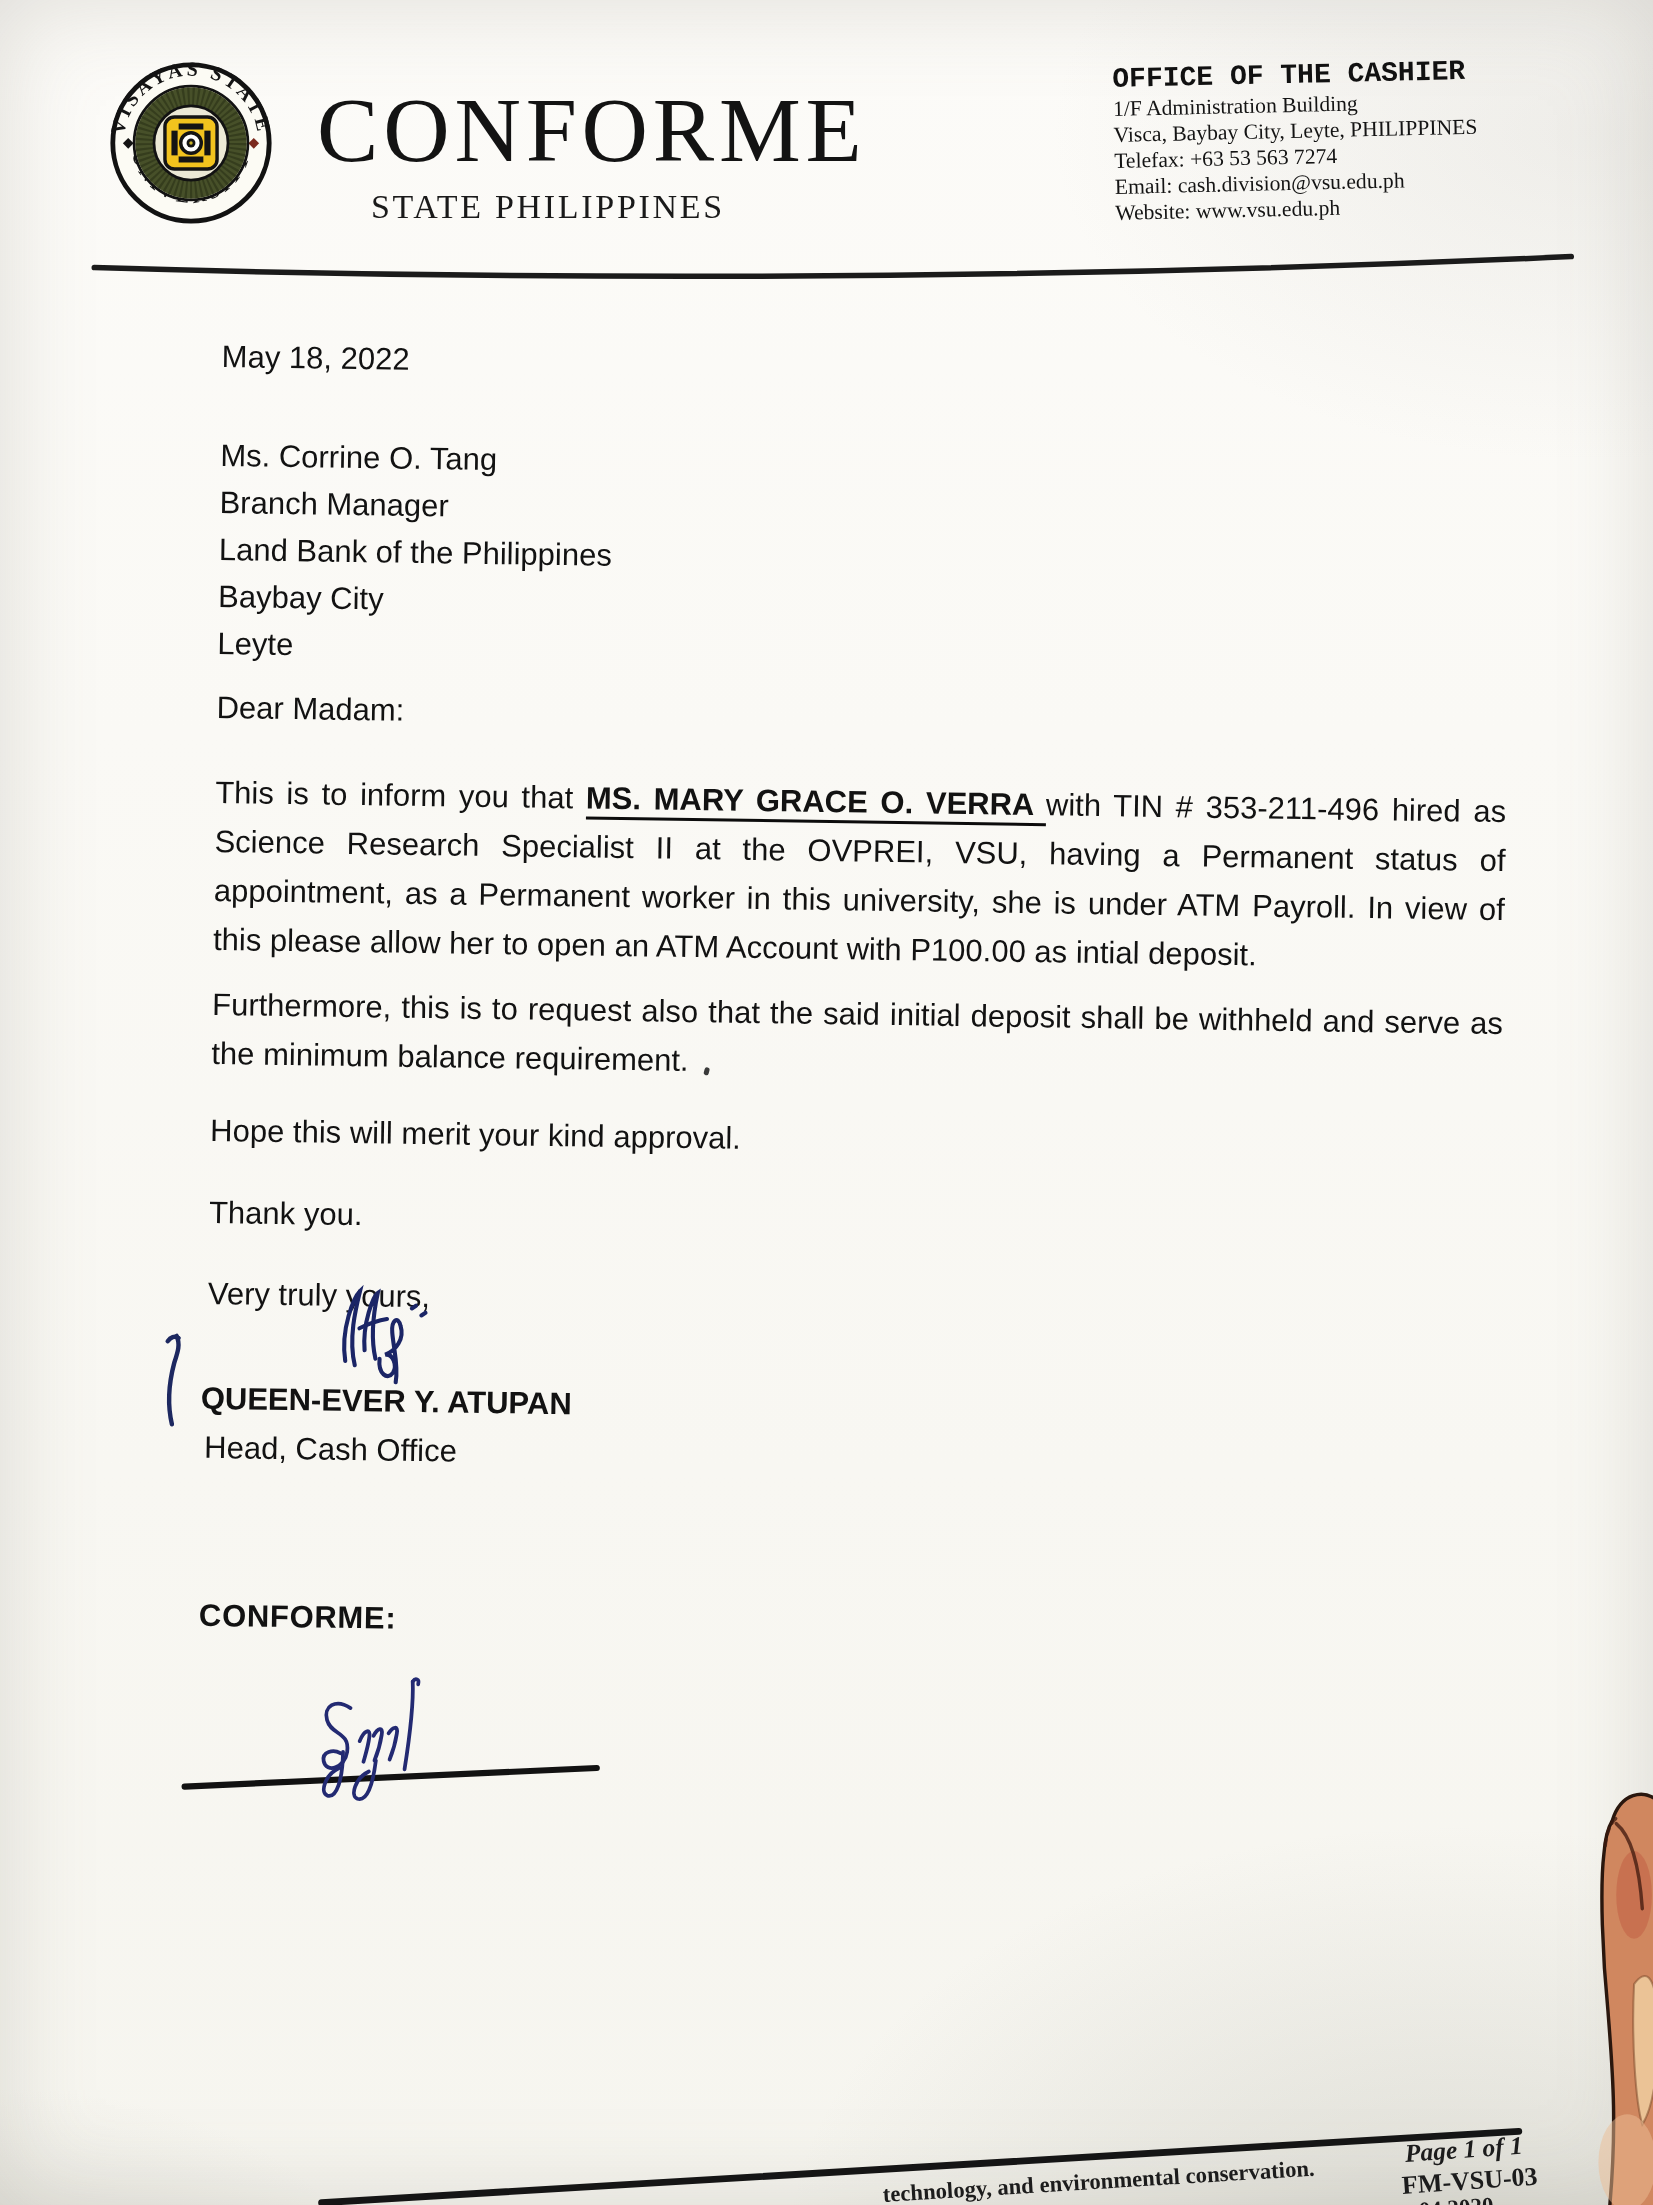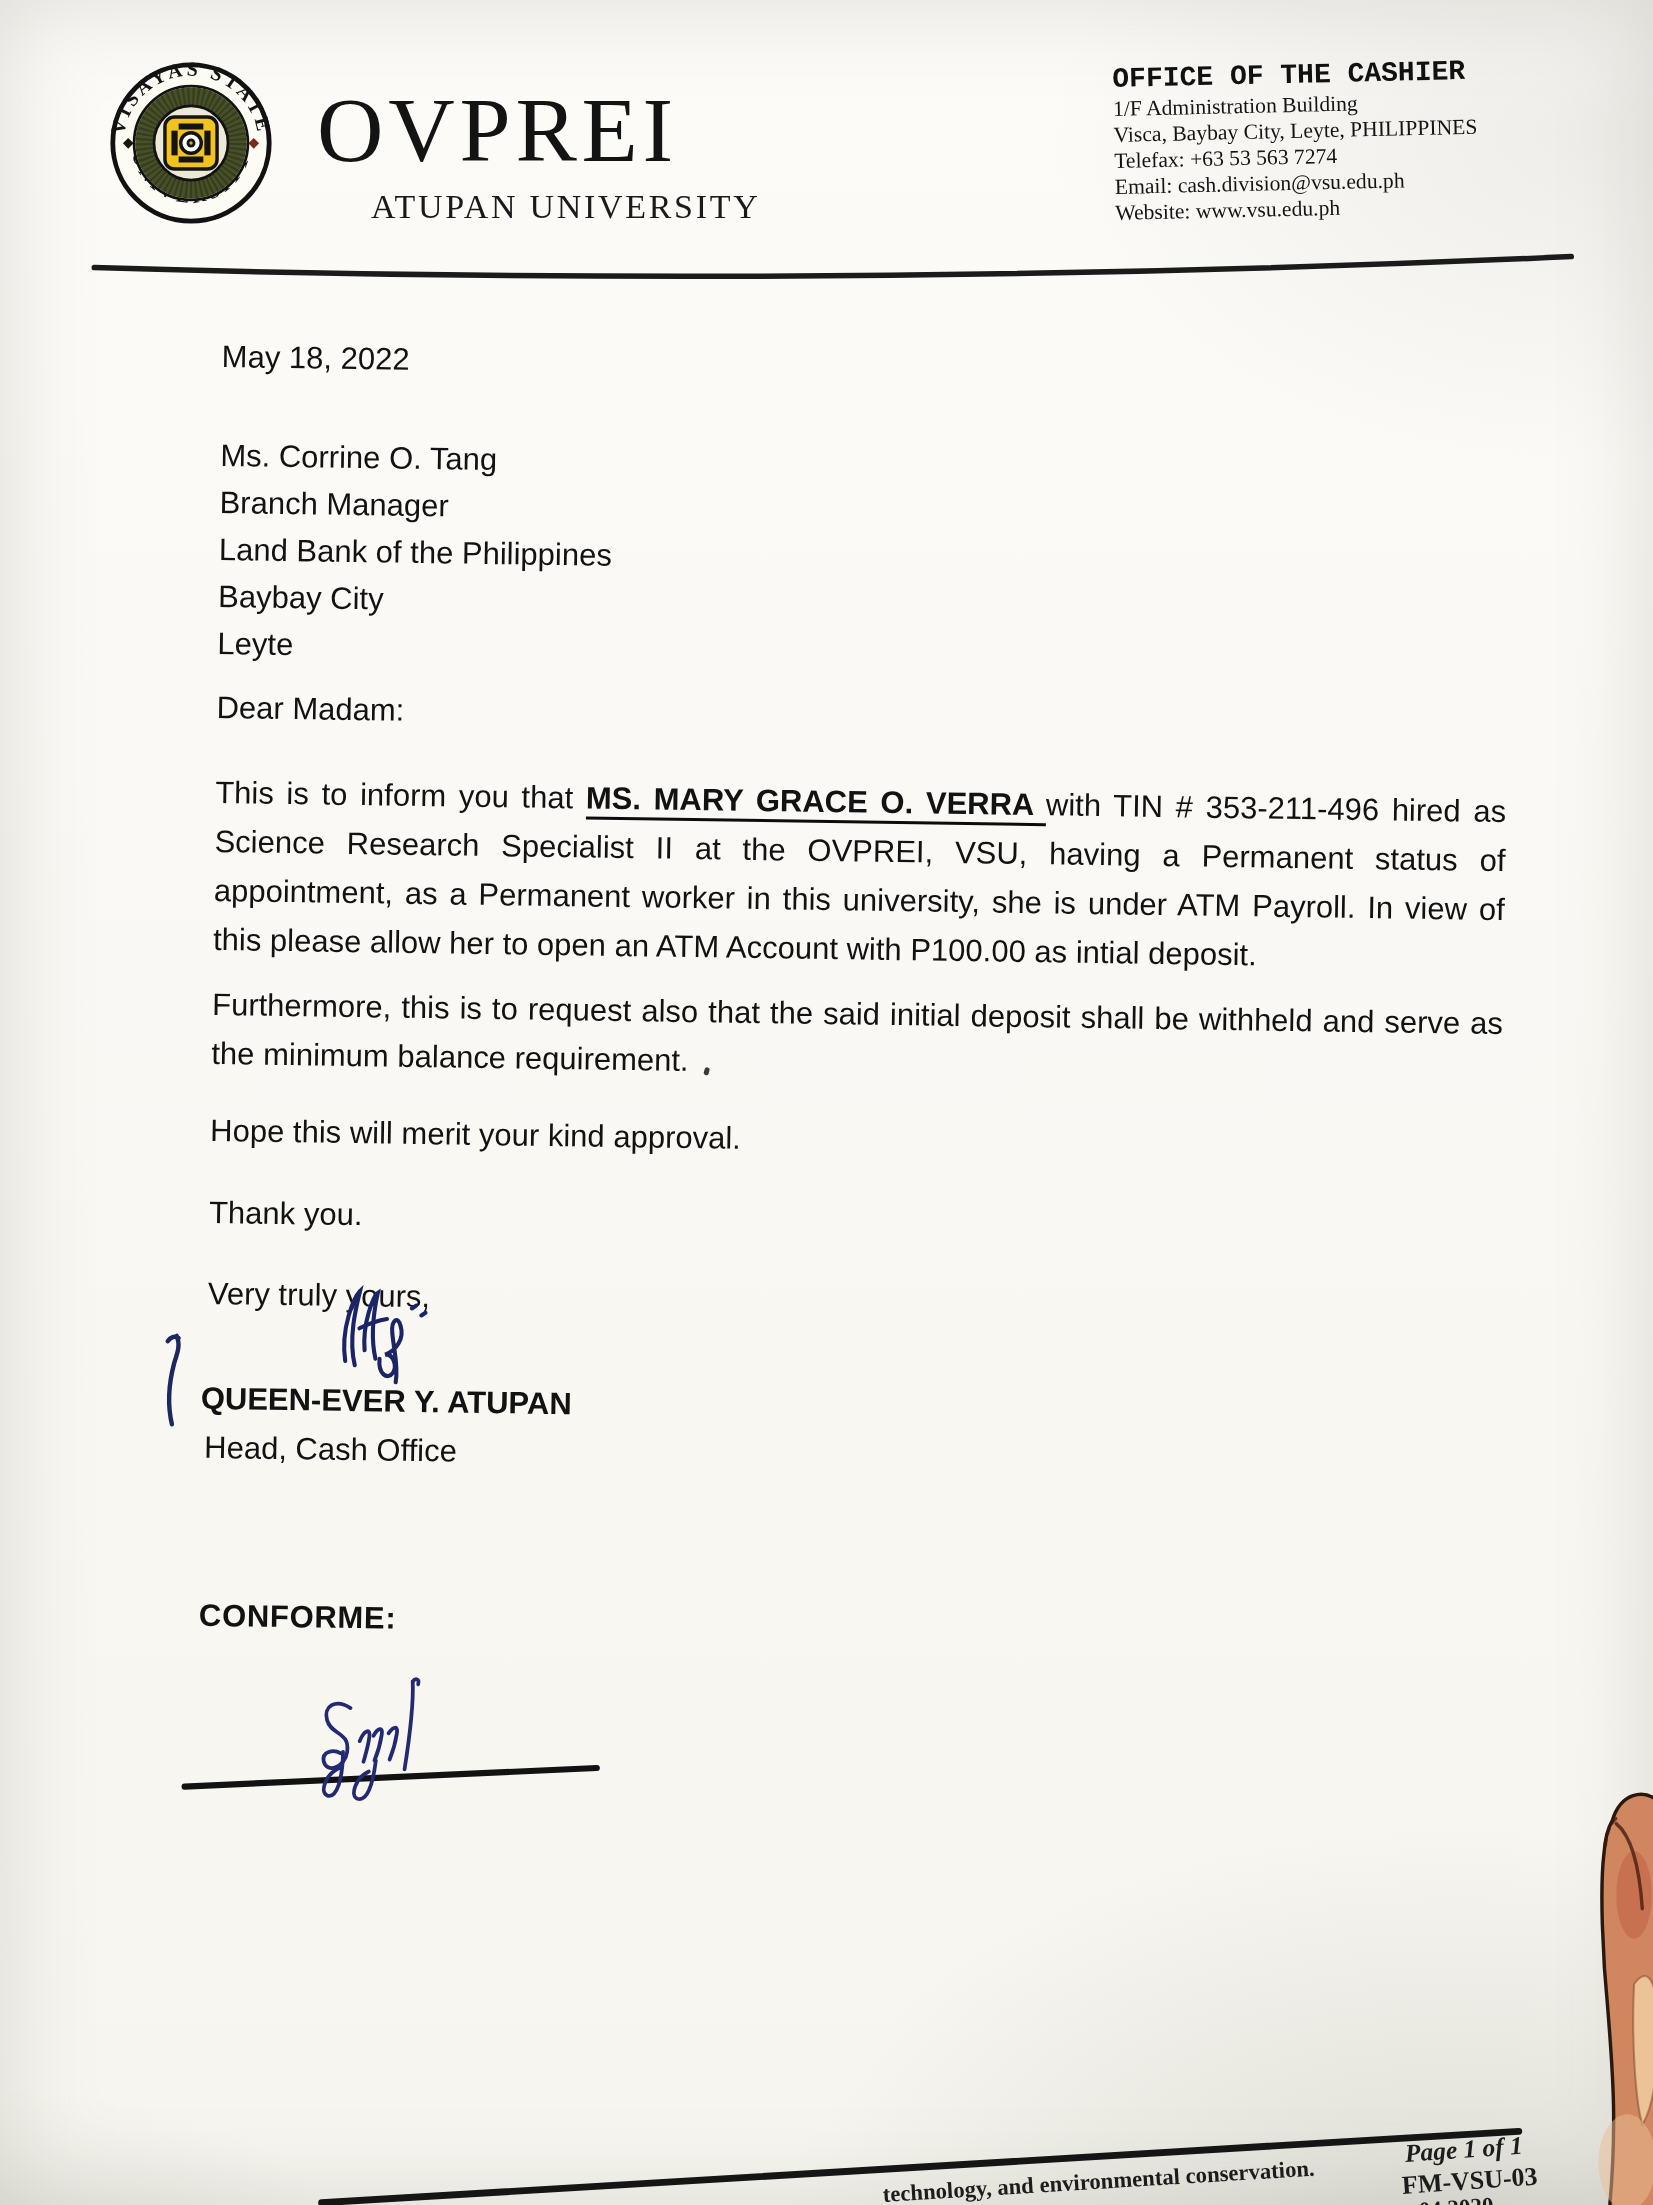--- a/index.html
+++ b/index.html
@@ -98,22 +98,22 @@
     <rect x="97" y="97" width="48" height="48" rx="6" fill="none" stroke="#141414" stroke-width="9"></rect>
     <rect x="91" y="91" width="12" height="12" fill="#f2c31e"></rect>
     <rect x="139" y="91" width="12" height="12" fill="#f2c31e"></rect>
     <rect x="91" y="139" width="12" height="12" fill="#f2c31e"></rect>
     <rect x="139" y="139" width="12" height="12" fill="#f2c31e"></rect>
     <circle cx="121" cy="121" r="15" fill="#ffffff" stroke="#141414" stroke-width="5"></circle>
     <circle cx="121" cy="121" r="6.5" fill="#141414"></circle>
     <circle cx="121" cy="121" r="2.5" fill="#c9b22a"></circle>
   </svg>
 
-  <div id="wordmark" class="abs">OVPREI</div>
-  <div id="wordmark-sub" class="abs">ATUPAN UNIVERSITY</div>
+  <div id="wordmark" class="abs">CONFORME</div>
+  <div id="wordmark-sub" class="abs">STATE PHILIPPINES</div>
 
   <div id="office-block" class="abs">
     <div id="office-title">OFFICE OF THE CASHIER</div>
     <div class="addr-line">1/F Administration Building</div>
     <div class="addr-line">Visca, Baybay City, Leyte, PHILIPPINES</div>
     <div class="addr-line">Telefax: +63 53 563 7274</div>
     <div class="addr-line">Email: cash.division@vsu.edu.ph</div>
     <div class="addr-line">Website: www.vsu.edu.ph</div>
   </div>
 

